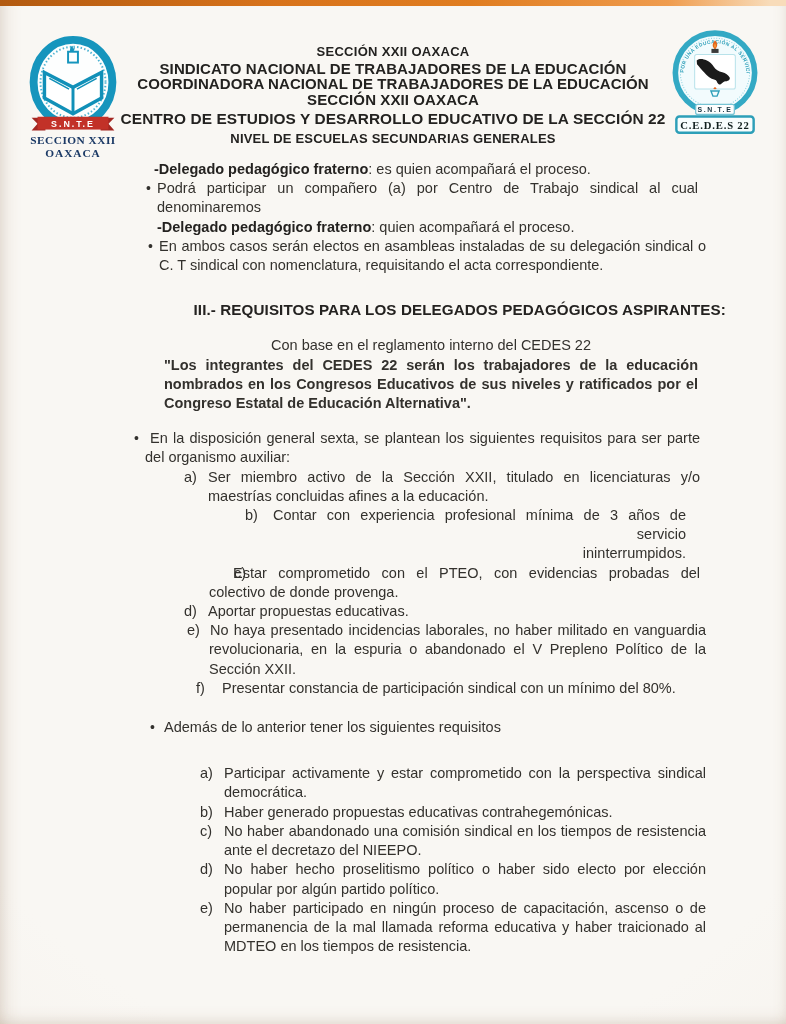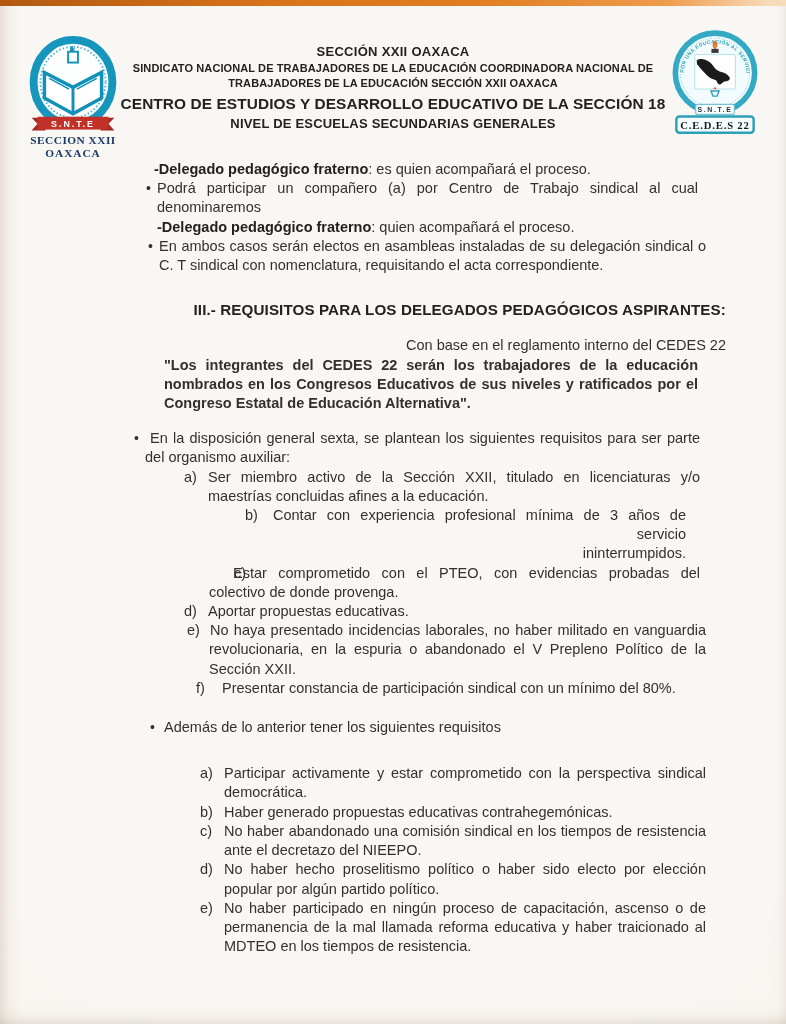--- a/index.html
+++ b/index.html
@@ -11,41 +11,41 @@
                 inset -9px 0 16px -11px rgba(130,95,60,.16),
                 inset 0 -12px 18px -12px rgba(130,95,60,.22);
   }
   .top-strip { position:absolute; top:0; left:0; width:100%; height:6px;
     background: linear-gradient(to right,#b25a10,#d8731b 35%,#e07d20 60%,#ef9c4e 85%,#f8dcba 98%); }
 
   
   .header-text { position:absolute; top:44px; left:118px; width:550px; text-align:center;
     font-weight:bold; color:#232220; }
   .h-line1 { font-size:13px; letter-spacing:.3px; }
-  .h-line2 { font-size:11px; line-height:15.4px; margin-top:2px; letter-spacing:.1px; }
+  .h-line2 { font-size:15px; line-height:15.4px; margin-top:2px; letter-spacing:.1px; }
   .h-line3 { font-size:15.4px; margin-top:3px; letter-spacing:.1px; }
   .h-line4 { font-size:13px; margin-top:3px; letter-spacing:.2px; }
 
   .logo-left  { position:absolute; top:33px; left:23px;  width:100px; height:106px; }
   .logo-right { position:absolute; top:27px; right:20px; width:102px; height:120px; }
   svg { display:block; }
 
   
   main { position:absolute; top:150px; left:0; right:0; font-size:14.5px; line-height:19.2px;
     text-align:justify; color:#33312d;padding-left:40px; }
   main b, main .bold-lead { color:#242220; }
   .p-del1 { margin:10px 84px 0 114px; }
   .p-del2 { margin:0 84px 0 117px; }
   .bullet-item { position:relative; }
   .bullet-item::before { content:"•"; position:absolute; left:-11px; top:0; font-size:14px; color:#33312d; }
   .bul-podra  { margin:0 88px 0 117px; }
   .bul-ambos  { margin:0 80px 9px 119px; }
   .section-title { margin:25px 60px 0 96px; font-size:15.2px; font-weight:bold; color:#242220;
     text-align:right; letter-spacing:.1px; }
-  .intro { margin:17px 60px 0 96px; text-align:right; }
+  .intro { margin:17px 60px 0 96px; text-align:center; }
   .bul-plantea { margin:0 60px 0 118px; text-align:left; }
   .quote { margin:0 88px 0 124px; font-weight:bold; }
   .bul-dispo { margin:16px 86px 0 105px; text-indent:5px; }
   .bul-dispo::before { left:-16px; }
   .li { position:relative; }
   .li .lbl { position:absolute; top:0; }
   .li-a { margin:0 86px 0 168px; } .li-a .lbl { left:-24px; }
   .li-b { margin:0 100px 0 233px; } .li-b .lbl { left:-28px; }
   .jl { text-align:justify; text-align-last:justify; }
   .line-right { text-align:right; }
@@ -86,21 +86,21 @@
         <text x="50" y="95" text-anchor="middle" font-size="9" font-weight="bold" letter-spacing="2" fill="#ffffff" font-family="Liberation Sans, sans-serif">S.N.T.E</text>
       </g>
       <text x="50" y="113" text-anchor="middle" font-size="11.5" font-weight="bold" fill="#1c3a66" letter-spacing=".5" font-family="Liberation Serif, serif">SECCION XXII</text>
       <text x="50" y="126" text-anchor="middle" font-size="11.5" font-weight="bold" fill="#1c3a66" letter-spacing="1" font-family="Liberation Serif, serif">OAXACA</text>
     </svg>
   </div>
 
   <header class="header-text">
     <div class="h-line1">SECCIÓN XXII OAXACA</div>
     <div class="h-line2">SINDICATO NACIONAL DE TRABAJADORES DE LA EDUCACIÓN COORDINADORA NACIONAL DE TRABAJADORES DE LA EDUCACIÓN SECCIÓN XXII OAXACA</div>
-    <div class="h-line3">CENTRO DE ESTUDIOS Y DESARROLLO EDUCATIVO DE LA SECCIÓN 18</div>
+    <div class="h-line3">CENTRO DE ESTUDIOS Y DESARROLLO EDUCATIVO DE LA SECCIÓN 22</div>
     <div class="h-line4">NIVEL DE ESCUELAS SECUNDARIAS GENERALES</div>
   </header>
 
   <div class="logo-right">
     <svg viewBox="0 0 100 118" width="102" height="120">
       <circle cx="50" cy="45" r="39" fill="#f2fbfd" stroke="#33a9c4" stroke-width="5.5"></circle>
       <circle cx="50" cy="45" r="34" fill="none" stroke="#8fd2e0" stroke-width="1" stroke-dasharray="1,1.6"></circle>
       <path id="arcPathTop" d="M19,47 A31,31 0 0 1 81,47" fill="none"></path>
       <text font-size="4.8" font-weight="bold" fill="#2fa0ba" letter-spacing=".5" font-family="Liberation Sans, sans-serif">
         <textPath href="#arcPathTop" startOffset="2">POR UNA EDUCACIÓN AL SERVICIO DEL PUEBLO</textPath>

